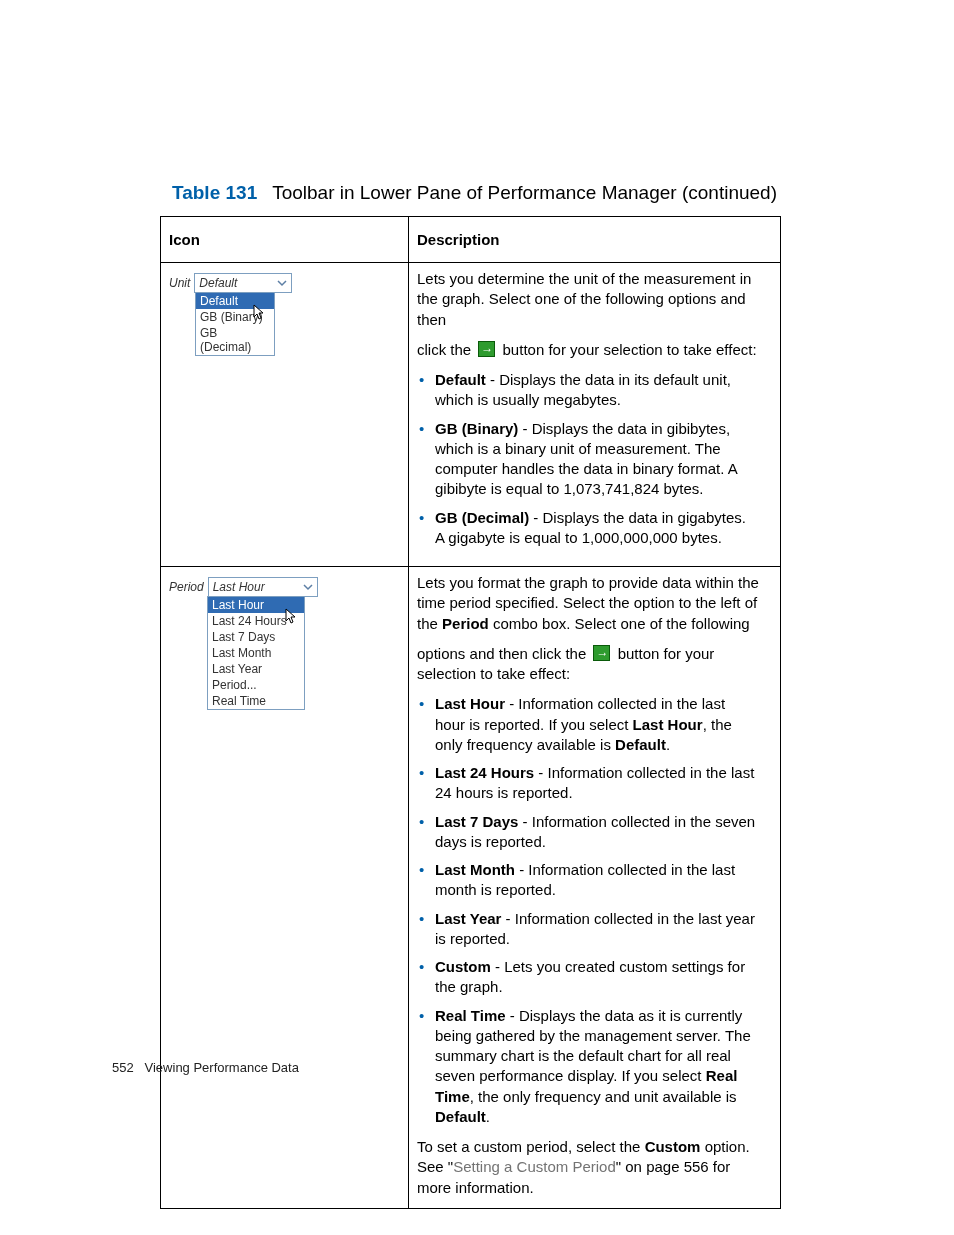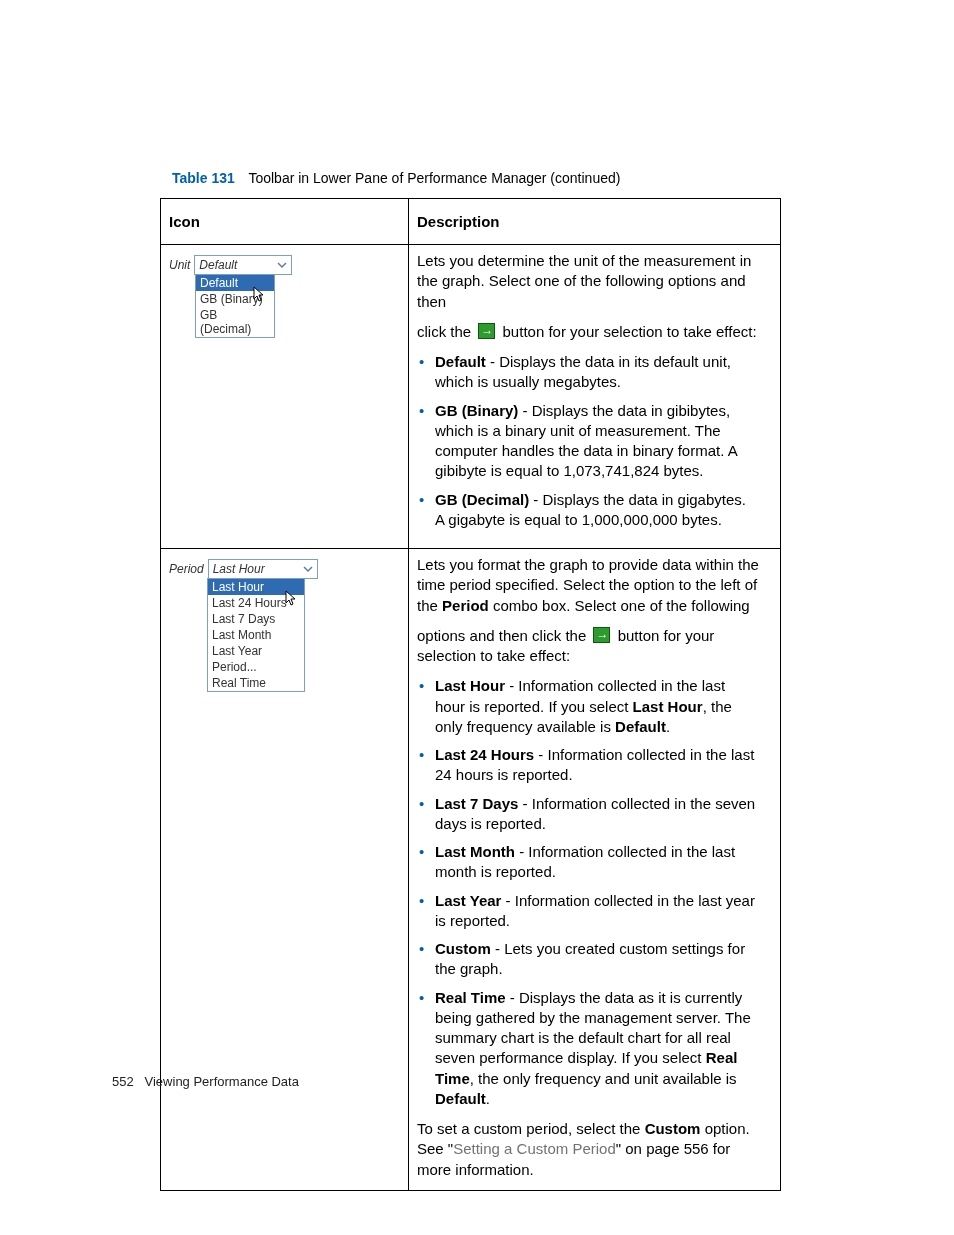--- a/index.html
+++ b/index.html
@@ -14,22 +14,22 @@
     font-size: 15px;
   }
   .page {
     position: relative;
     width: 954px;
     height: 1235px;
     box-sizing: border-box;
     padding: 165px 170px 0 160px;
   }
   .caption {
-    margin: 5px 0 12px 12px;
-    font-size: 14px;
+    margin: 17px 0 12px 12px;
+    font-size: 19px;
   }
   .caption .tbl-label {
     color: #0060a9;
     font-weight: bold;
     margin-right: 10px;
   }
   table.main {
     border-collapse: collapse;
     width: 620px;
     table-layout: fixed;
@@ -137,21 +137,21 @@
     position: absolute;
     width: 14px;
     height: 18px;
     pointer-events: none;
   }
   .cursor svg { width: 14px; height: 18px; }
 
   .footer {
     position: absolute;
     left: 112px;
-    bottom: 146px;
+    bottom: 160px;
     font-size: 13px;
     color: #222;
   }
 </style>
 </head>
 <body>
 
 <div class="page">
   <p class="caption">
     <span class="tbl-label">Table 131</span>

